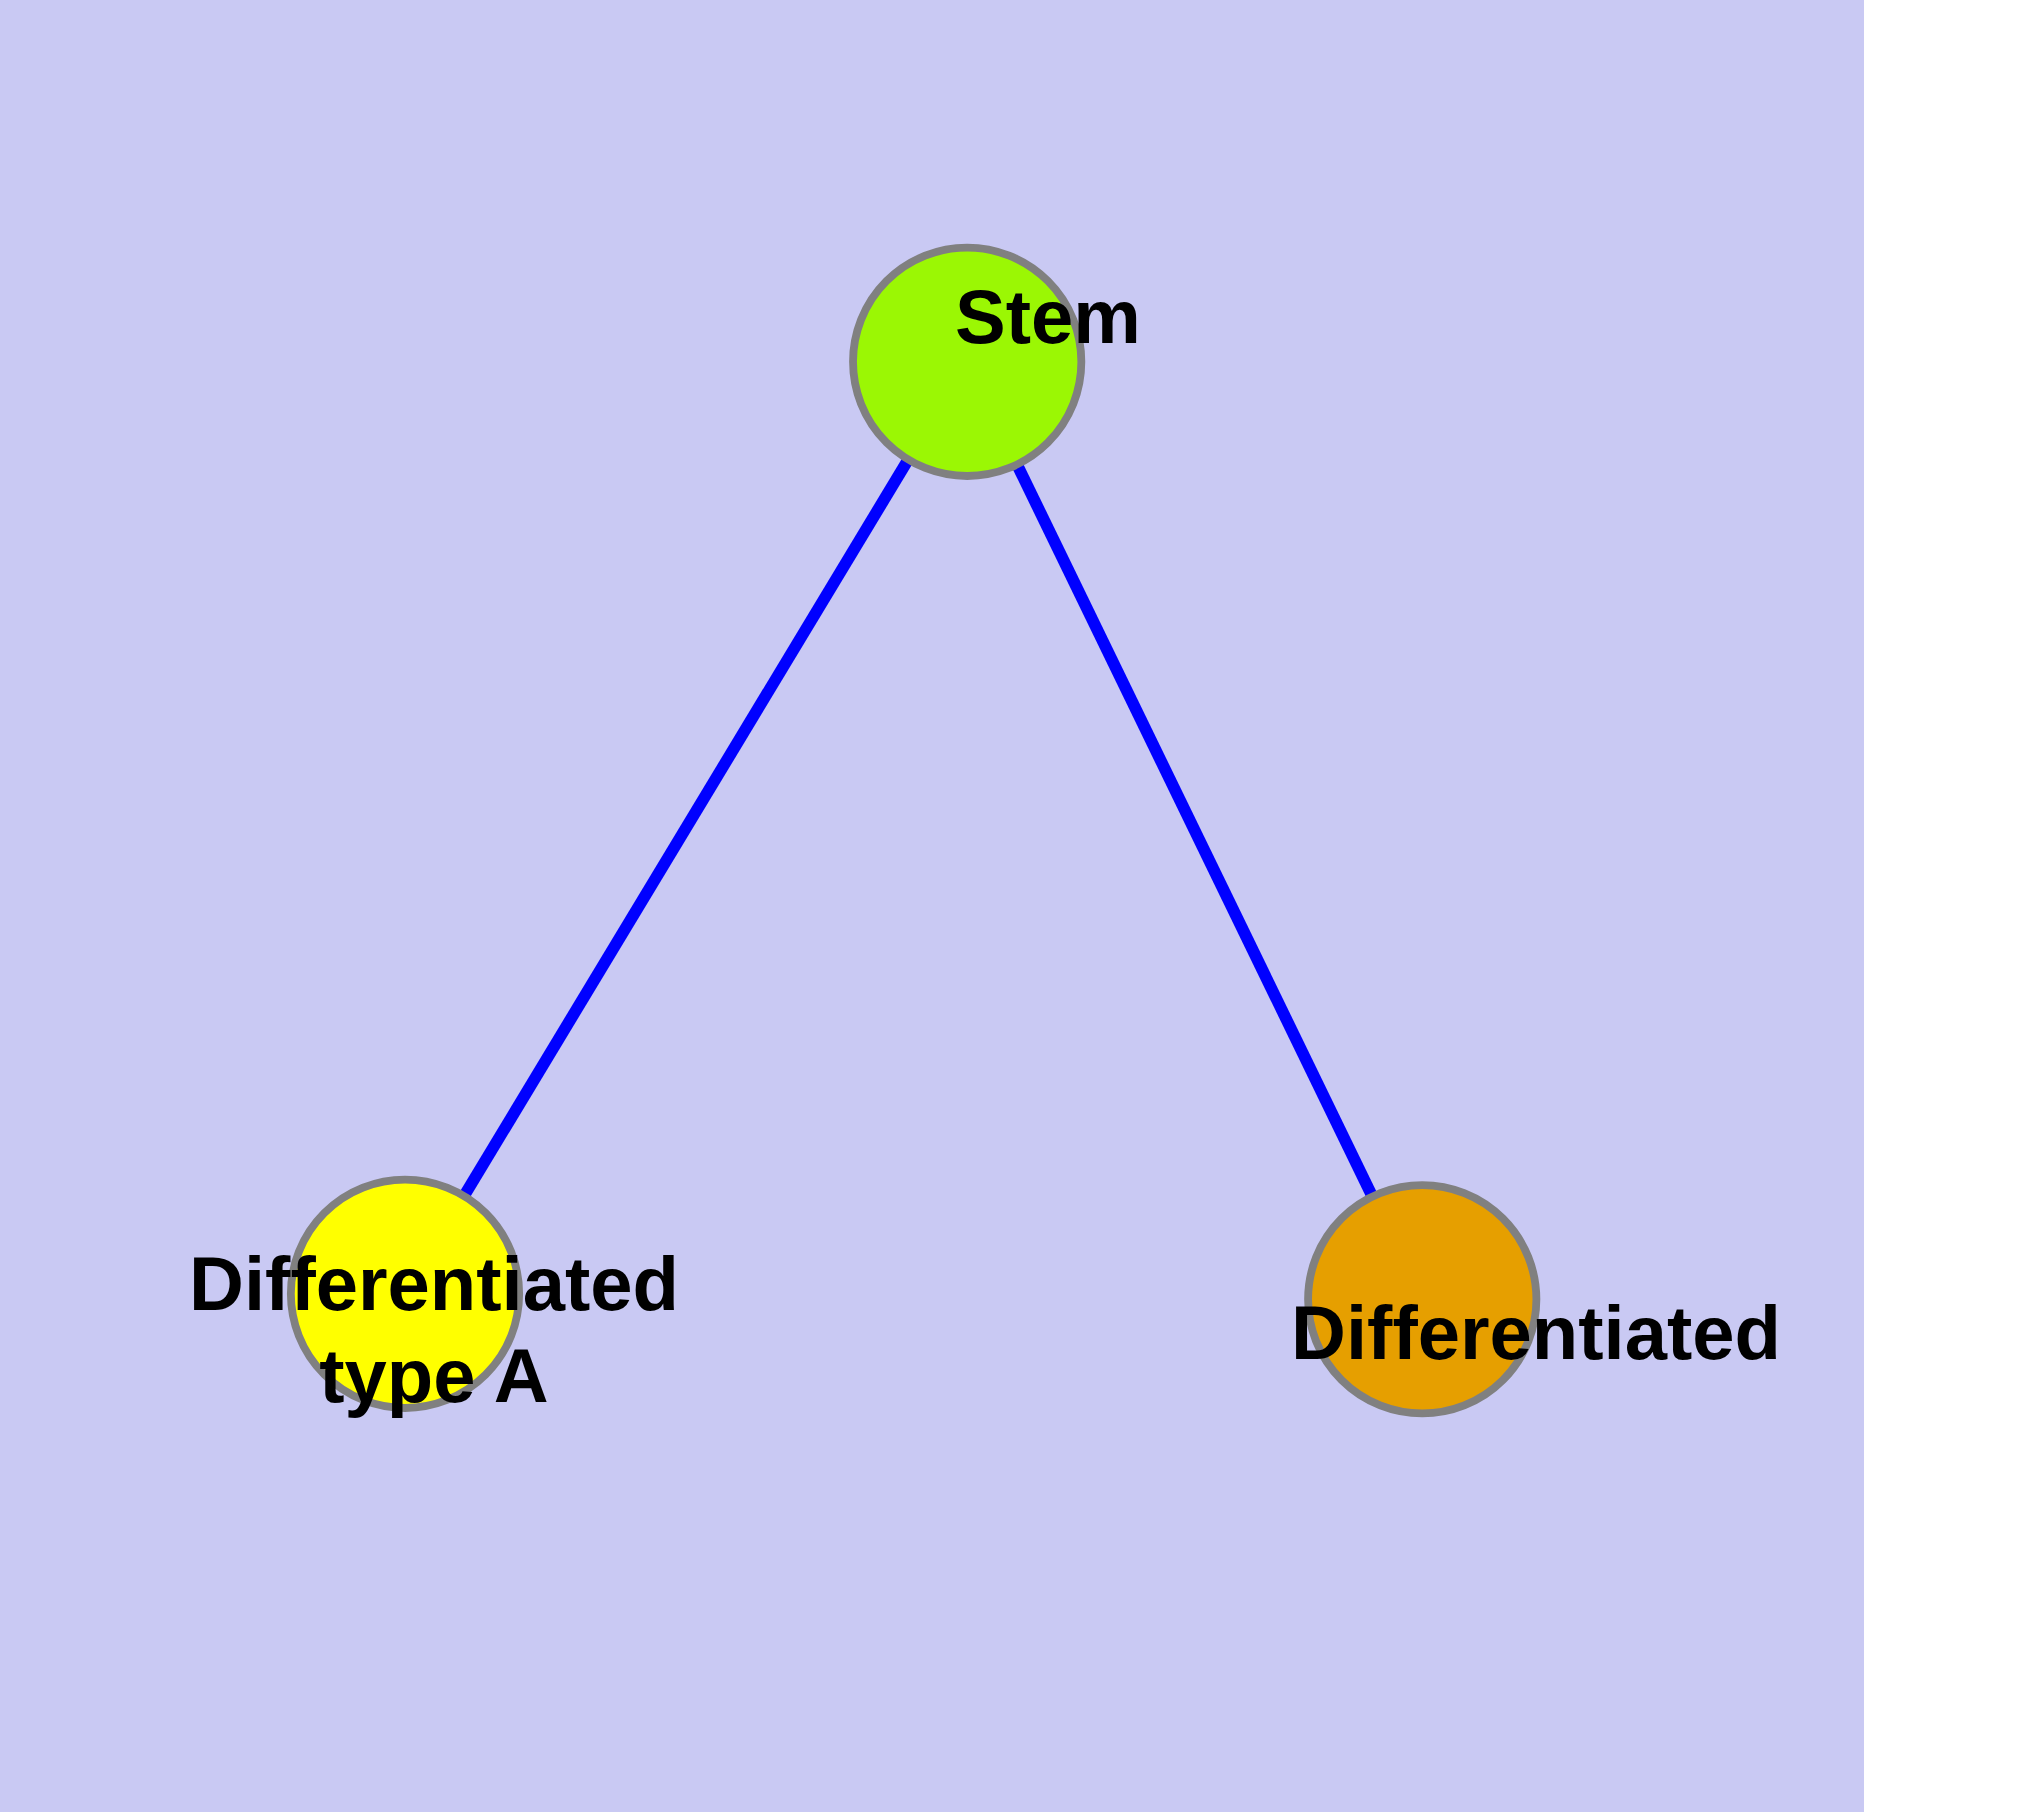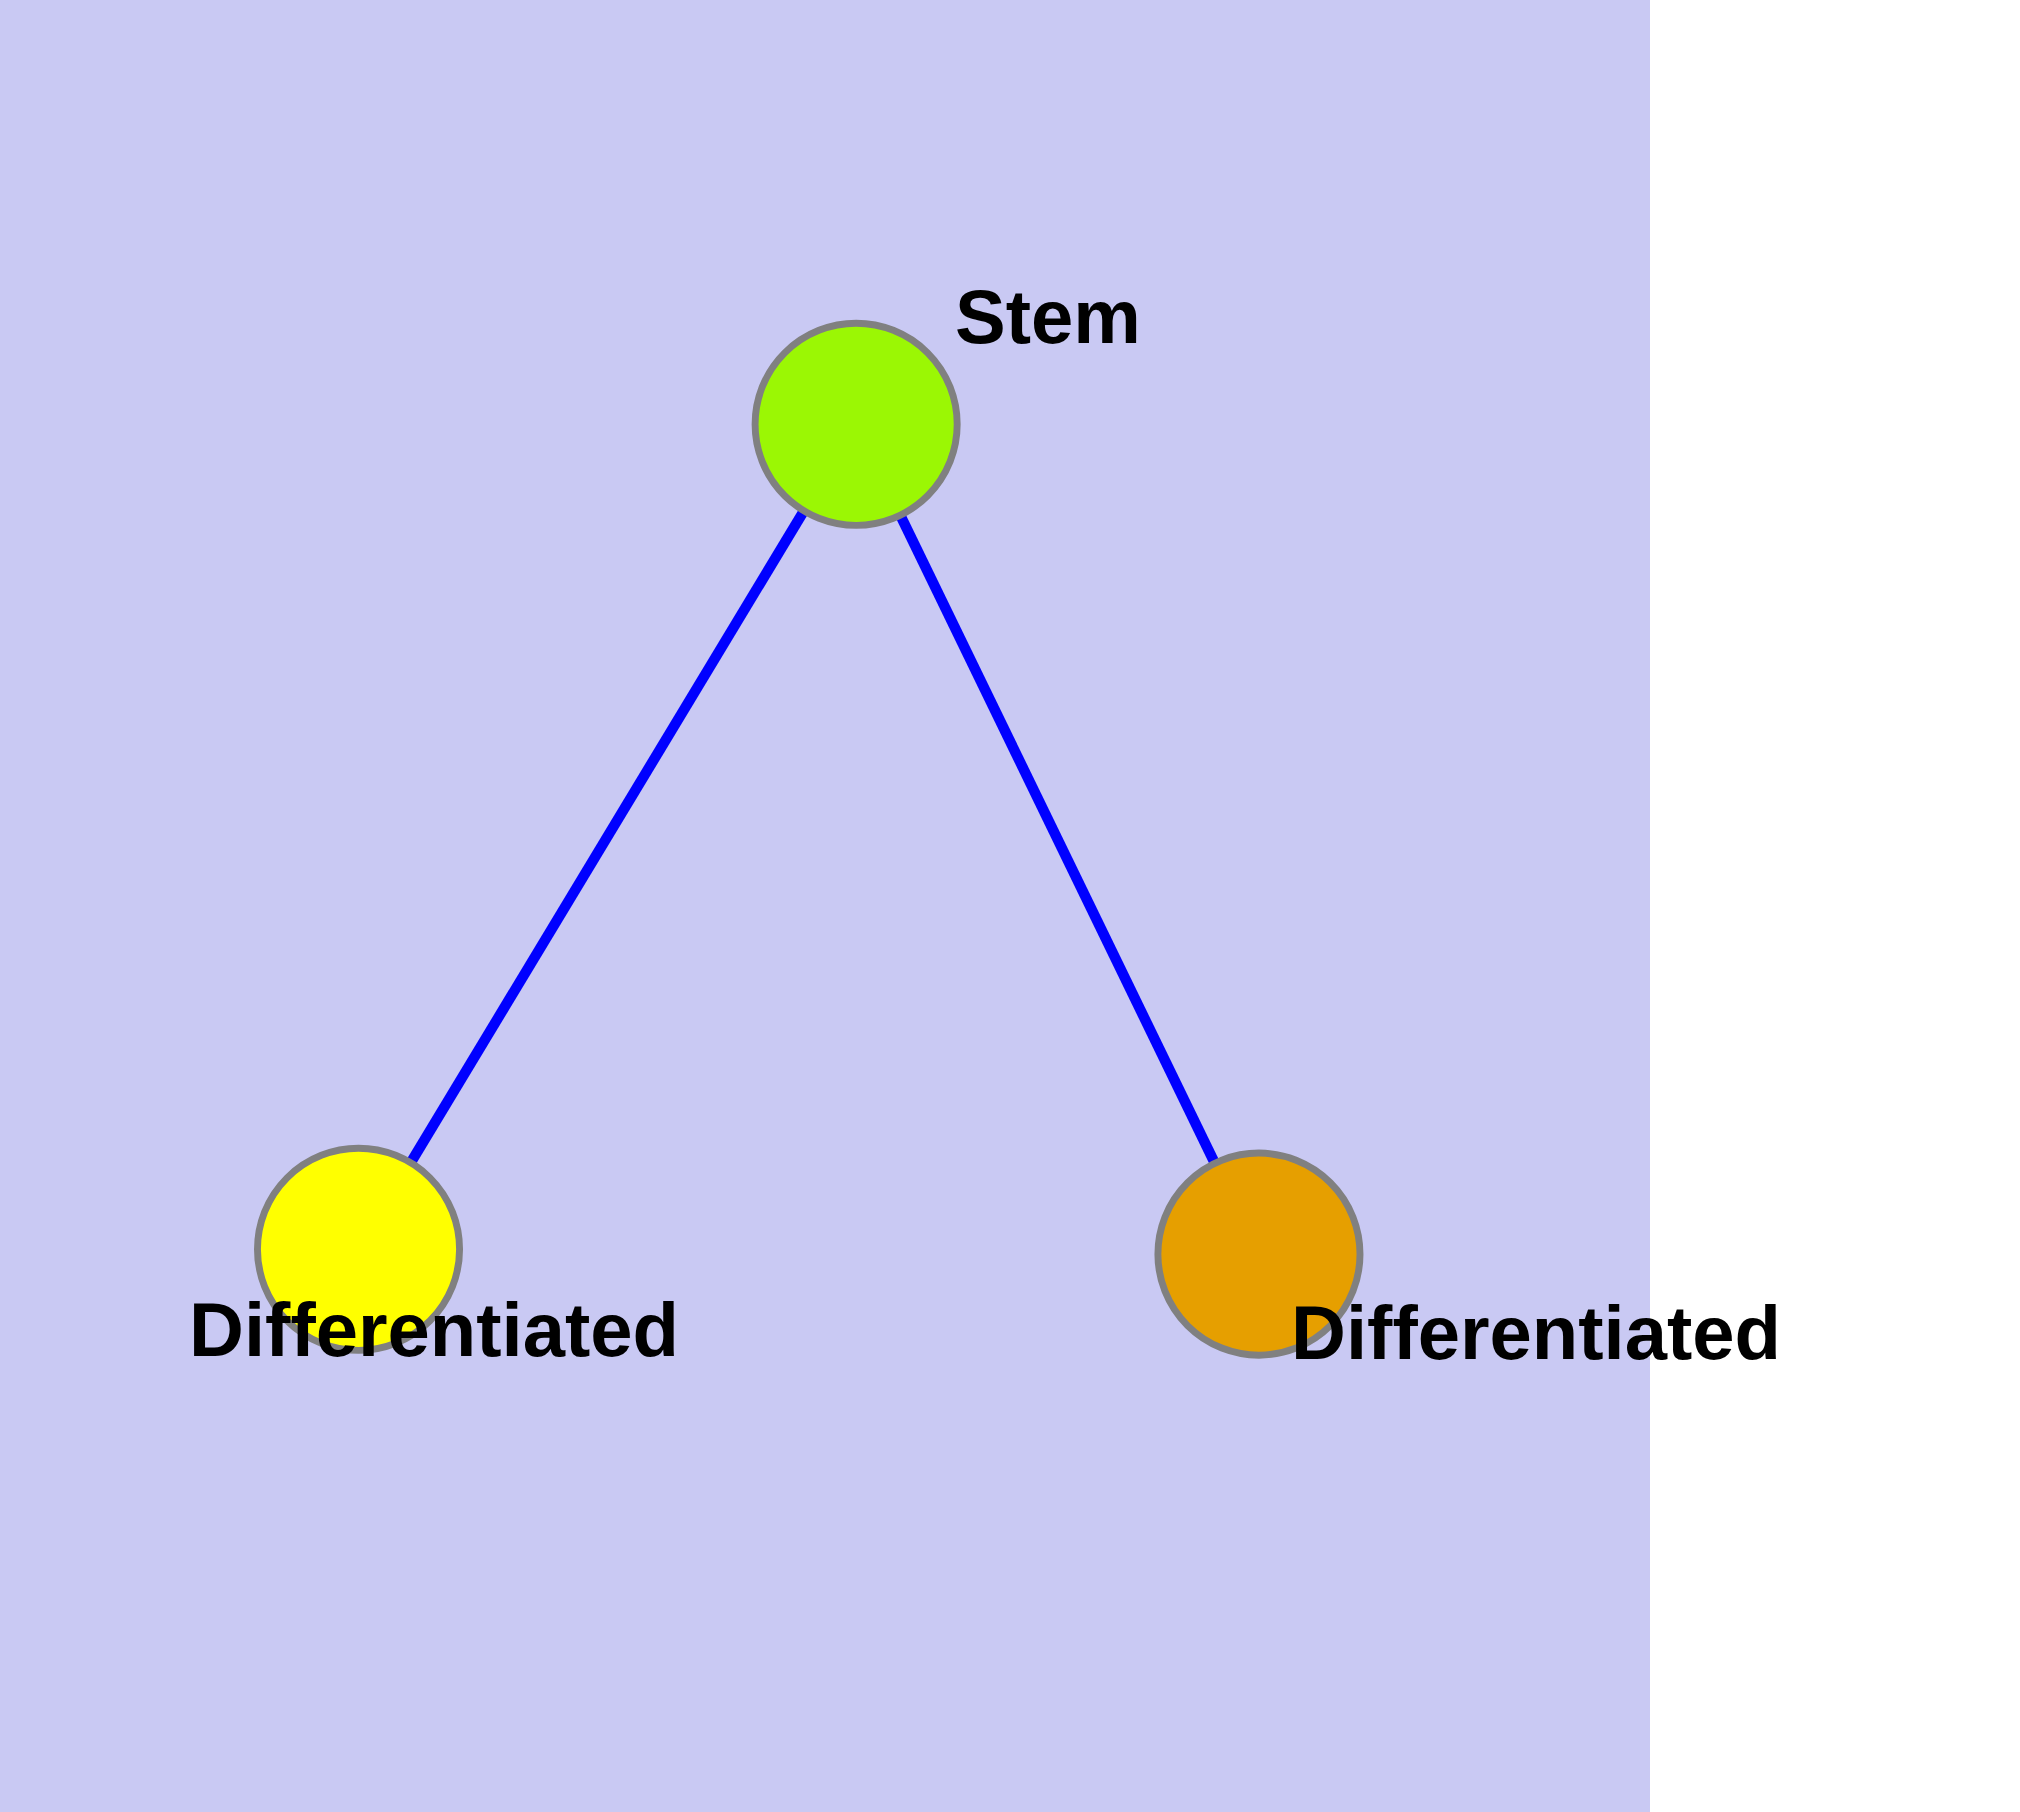--- a/index.html
+++ b/index.html
@@ -7,21 +7,21 @@
     padding: 0;
   }
   body {
     width: 2021px;
     height: 1812px;
     overflow: hidden;
     font-family: "Liberation Sans", sans-serif;
   }
   .canvas {
     position: relative;
-    width: 1650px;
+    width: 1864px;
     height: 1812px;
   }
   .graph-svg {
     position: absolute;
     left: 0;
     top: 0;
     width: 100%;
     height: 100%;
     display: block;
   }
@@ -54,20 +54,21 @@
     <circle cx="518" cy="1565" r="146" stroke-width="10" fill="#FFFF00" stroke="#808080"></circle>
     <circle cx="1819" cy="1572" r="146" stroke-width="10" fill="#E69F00" stroke="#808080"></circle>
   </svg>
 
   <div class="node-label label-stem" style="color: rgb(0, 0, 0);">
     <div>Stem</div>
   </div>
 
   <div class="node-label label-type-a" style="color: rgb(0, 0, 0);">
     <div>Differentiated</div>
+    <div>type A</div>
   </div>
 
   <div class="node-label label-type-b" style="color: rgb(0, 0, 0);">
     <div>Differentiated</div>
   </div>
 
 </div>
 
 
 </body></html>

